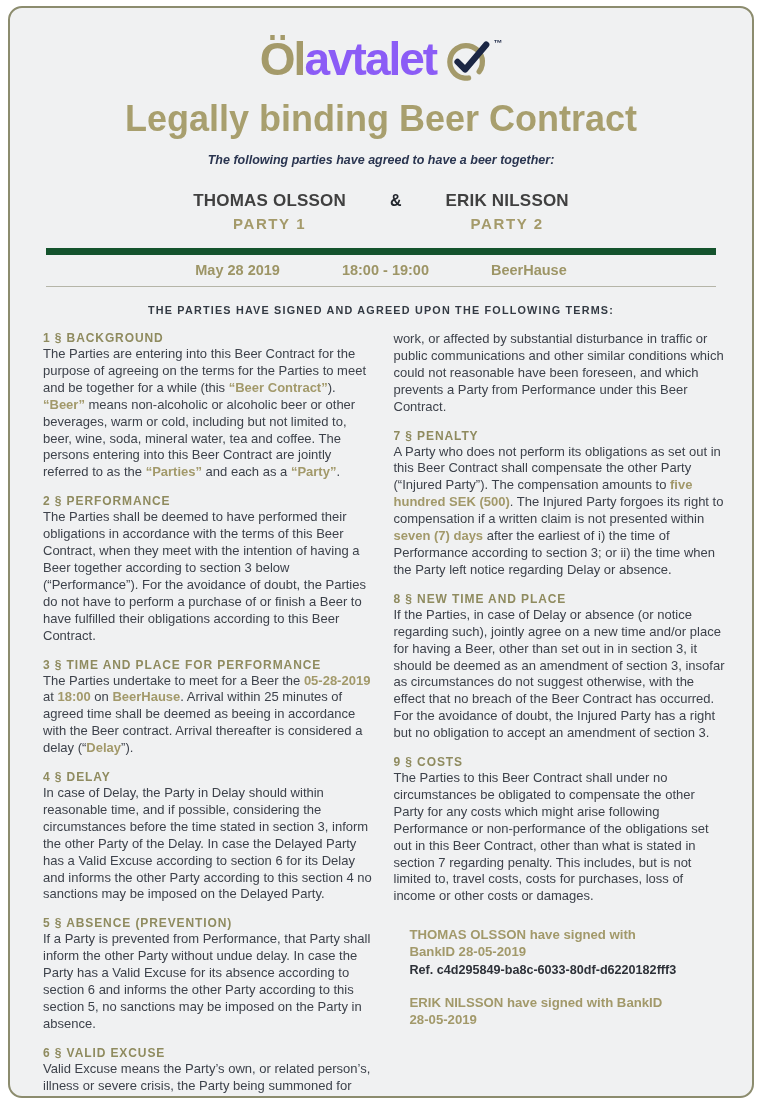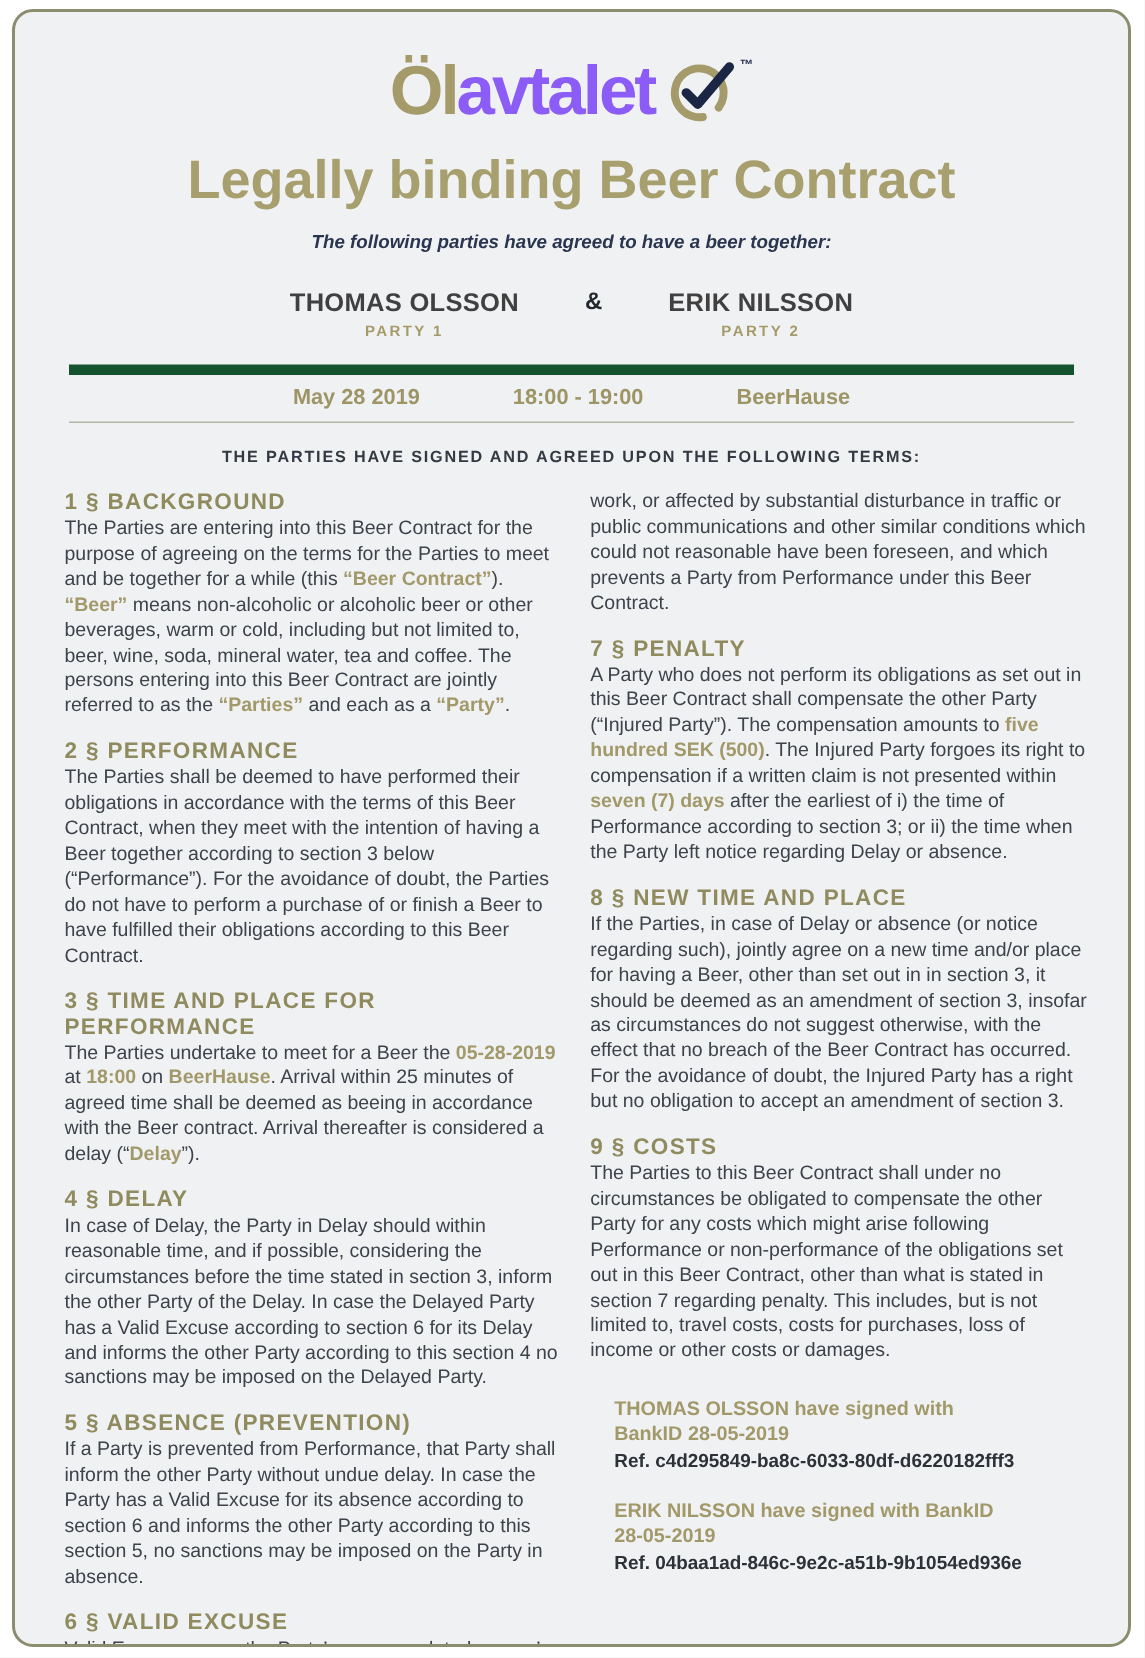--- a/index.html
+++ b/index.html
@@ -68,21 +68,21 @@
     margin-top: 24px;
   }
   .party-block { text-align: center; }
   .party-name {
     font-size: 17px;
     font-weight: 700;
     color: #404040;
     letter-spacing: 0.2px;
   }
   .party-label {
-    font-size: 10px;
+    font-size: 15px;
     font-weight: 700;
     color: #a49a6a;
     letter-spacing: 1.6px;
     margin-top: 4px;
   }
   .amp {
     font-size: 16px;
     font-weight: 700;
     color: #23272e;
     padding-top: 1px;
@@ -114,21 +114,21 @@
   .columns {
     display: flex;
     gap: 17px;
     padding: 0 25px 0 33px;
     margin-top: 15px;
   }
   .col { flex: 1; min-width: 0; }
   .section { margin-bottom: 13px; }
   .section-title {
     color: #8f8b5f;
-    font-size: 15px;
+    font-size: 12px;
     font-weight: 700;
     letter-spacing: 0.9px;
     margin-bottom: 1px;
   }
   .section-body {
     color: #3d424b;
     font-size: 13px;
     line-height: 16.9px;
   }
   .section-body .hl { color: #a2996a; font-weight: 700; }
@@ -243,21 +243,20 @@
         <div class="section-body"><span>The Parties to this Beer Contract shall under no circumstances be obligated to compensate the other Party for any costs which might arise following Performance or non-performance of the obligations set out in this Beer Contract, other than what is stated in section 7 regarding penalty. This includes, but is not limited to, travel costs, costs for purchases, loss of income or other costs or damages.</span></div>
       </div>
 
       <div class="signatures">
         <div class="sig-block">
           <div class="sig-line">THOMAS OLSSON have signed with BankID 28-05-2019</div>
           <div class="sig-ref">Ref. c4d295849-ba8c-6033-80df-d6220182fff3</div>
         </div>
         <div class="sig-block">
           <div class="sig-line">ERIK NILSSON have signed with BankID 28-05-2019</div>
-          <div class="sig-ref">Ref. 04baa1ad-846c-9e2c-a51b-9b1054ed936e</div>
         </div>
       </div>
     </div>
 
   </div>
 
   <div class="footer">
     <svg class="crest" width="58" height="44" viewBox="0 0 60 46">
 
       <path d="M26 3 l1.6 3.2 L30 2.6 l2.4 3.6 L34 3 l0.4 5 h-8.8 z" fill="#b5a06b"></path>

